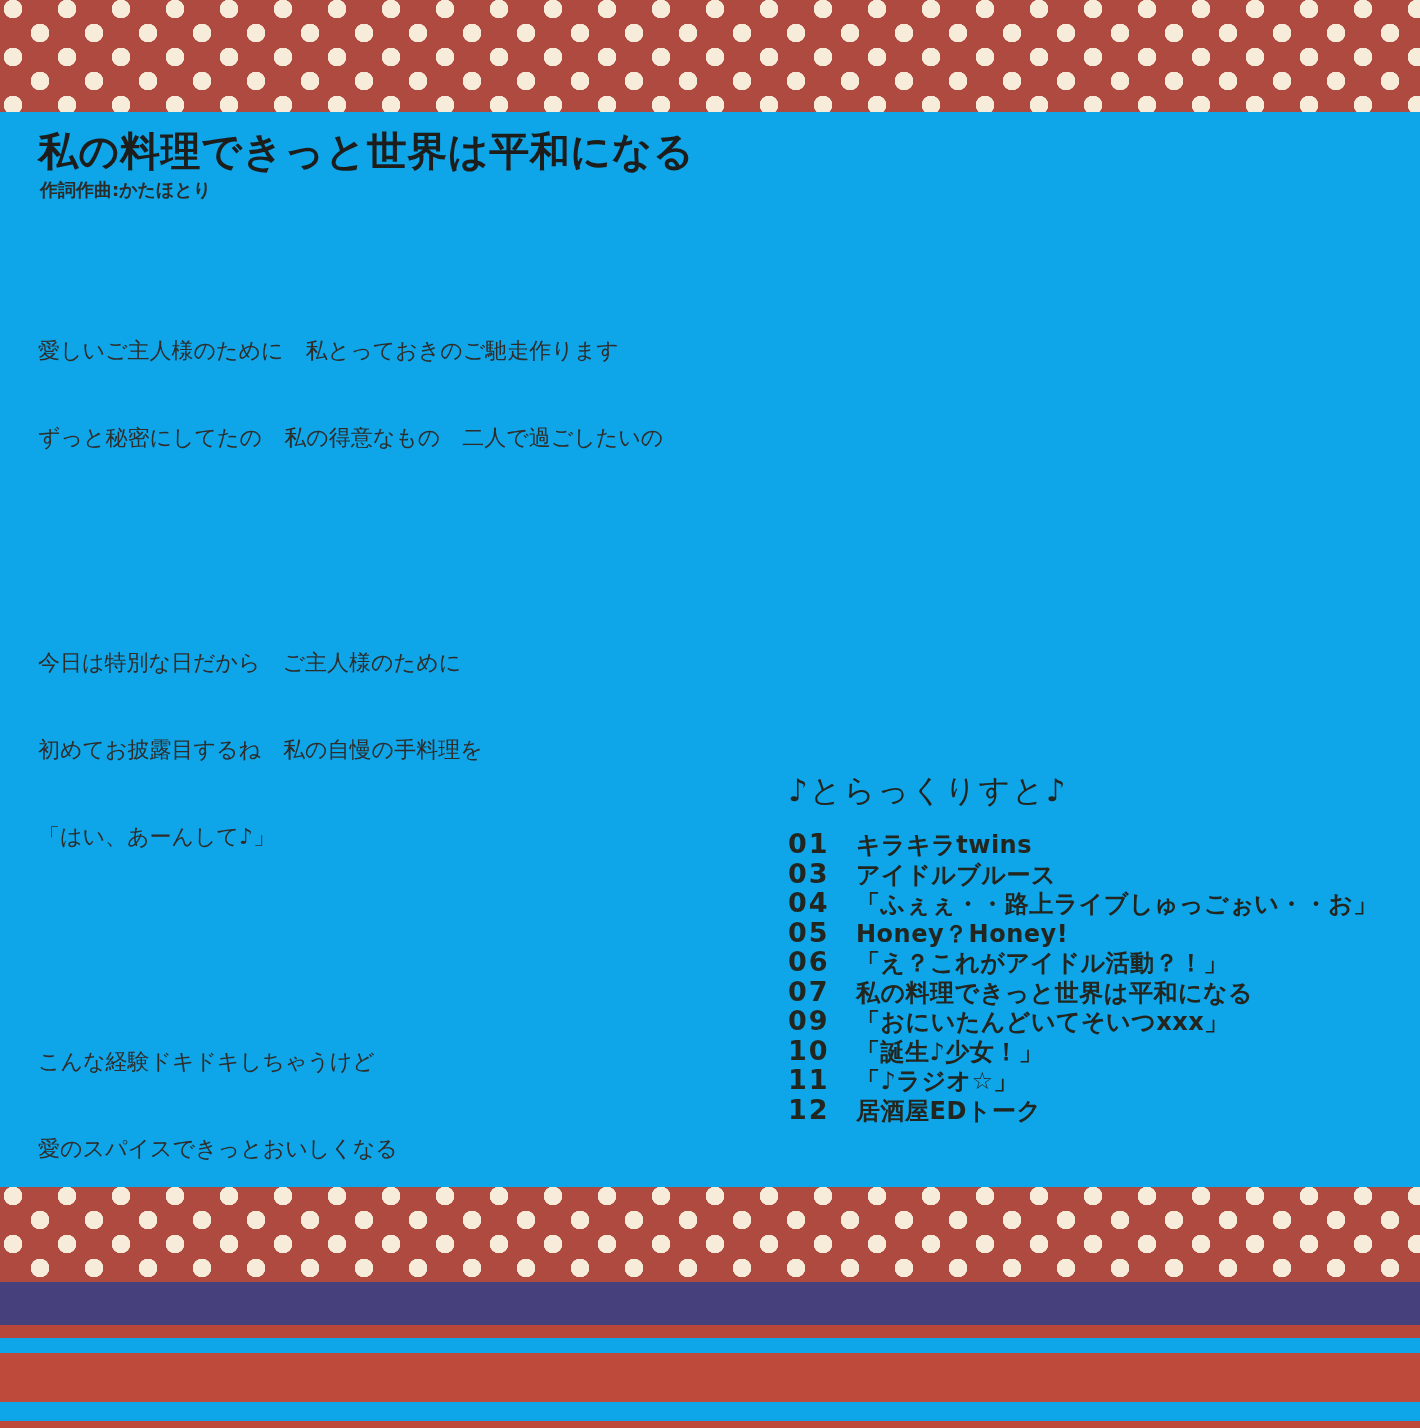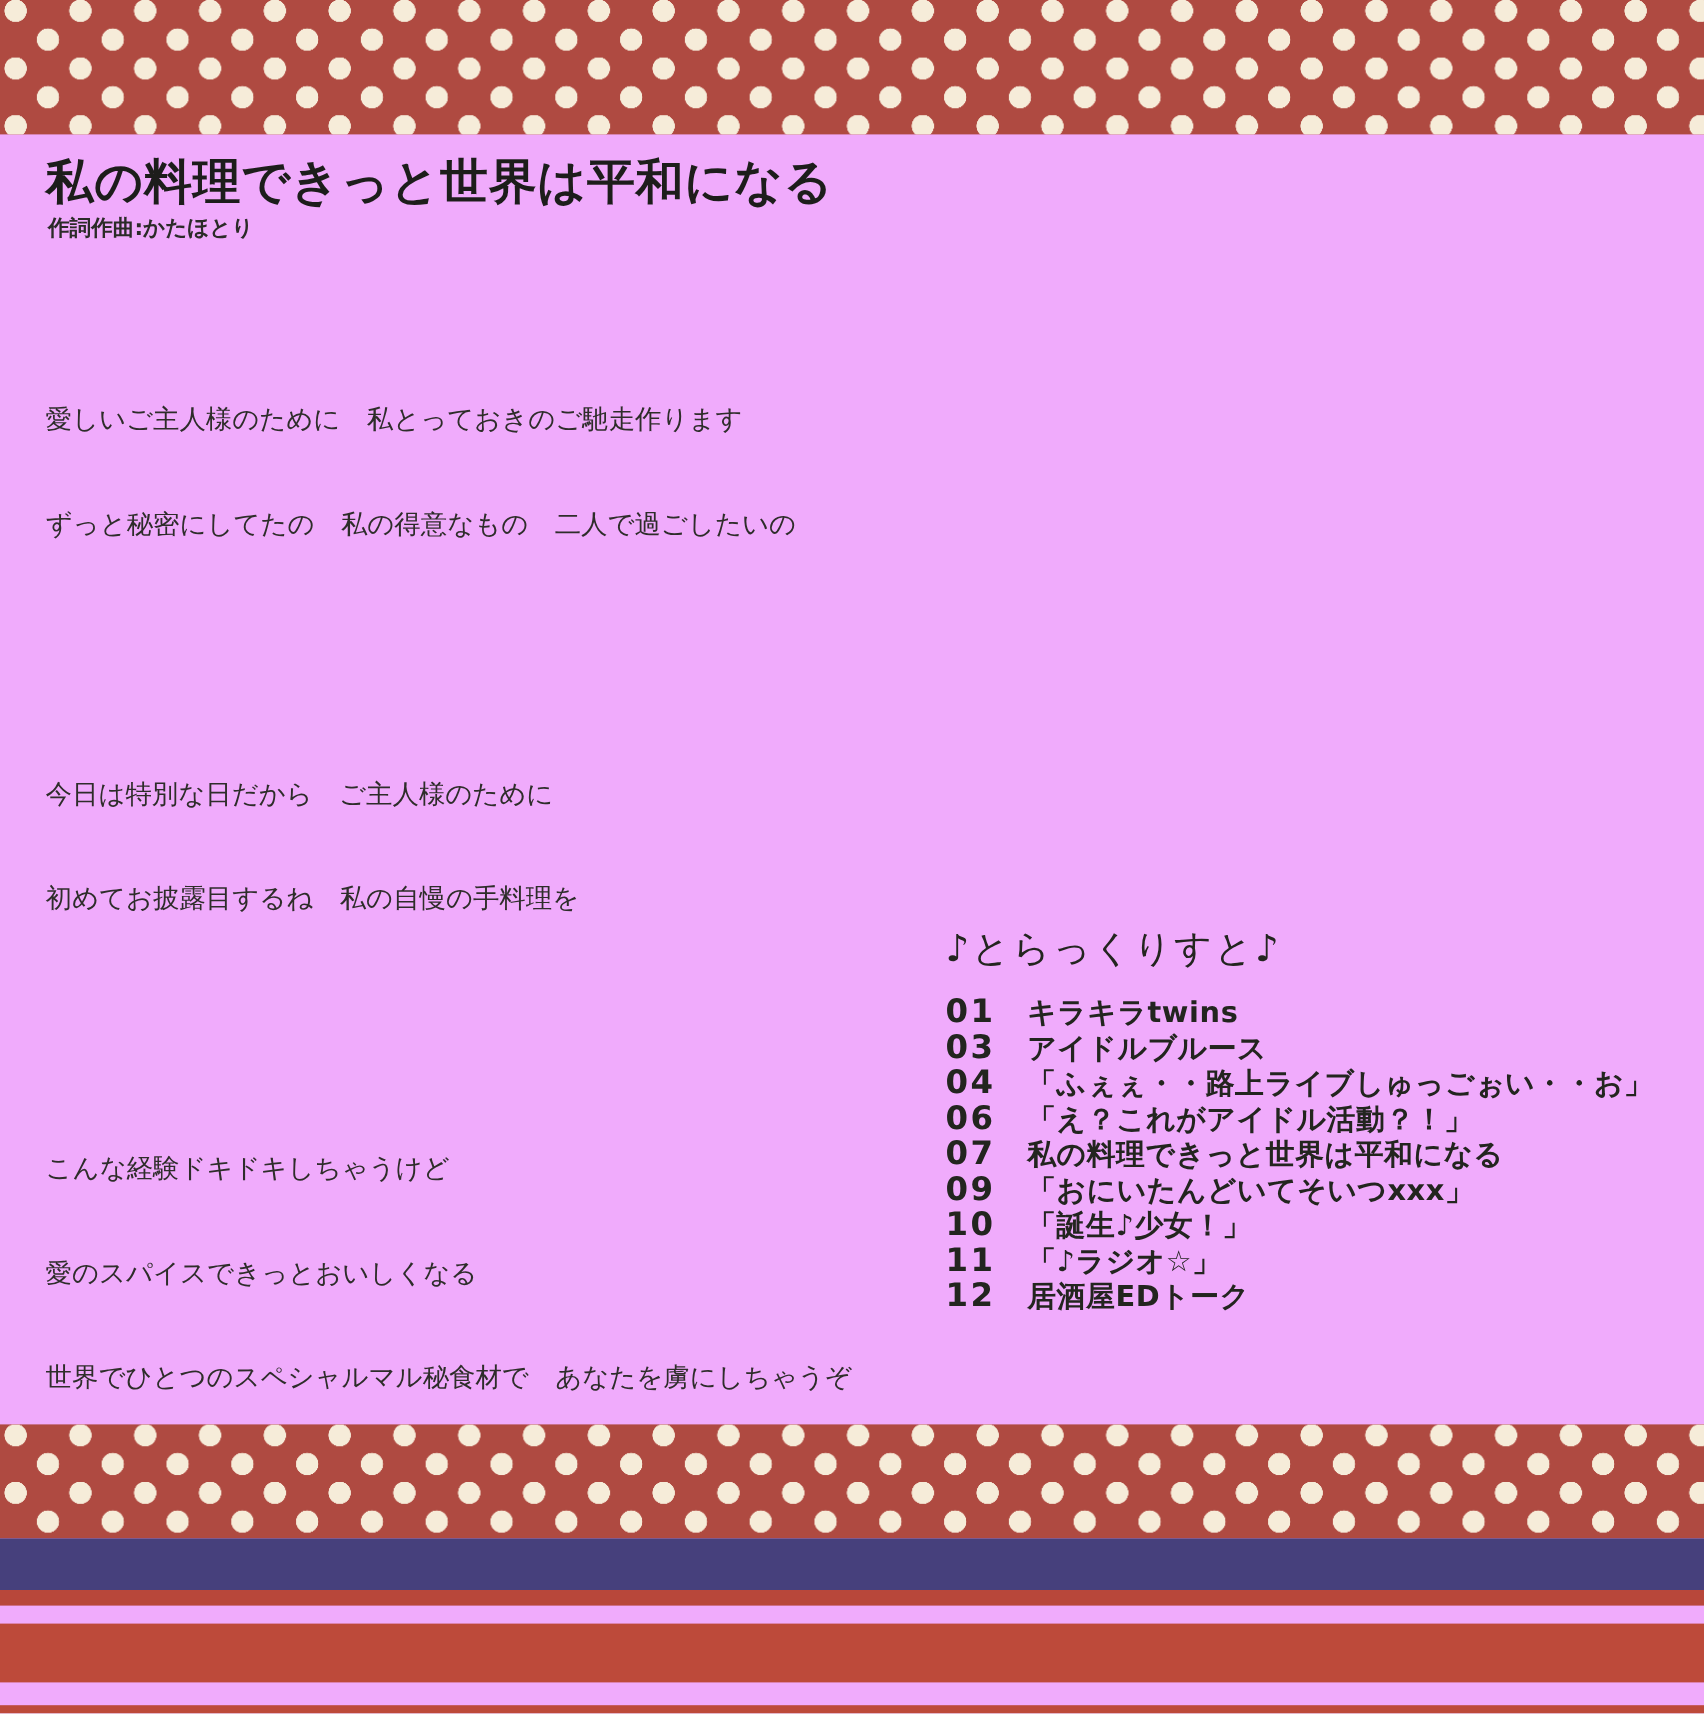--- a/index.html
+++ b/index.html
@@ -1,20 +1,20 @@
 <!DOCTYPE html>
 <html><head>
 <meta charset="utf-8">
 <style>
   html, body { margin: 0; padding: 0; background: #e8e4d8; }
   .page {
     position: relative;
     width: 1420px;
     height: 1428px;
-    background: #f0abfc;
+    background: #0ea5e9;
     font-family: "DejaVu Sans", sans-serif;
     overflow: hidden;
   }
   
   .dots {
     position: absolute;
     left: 0;
     width: 1420px;
     background-color: #af4a41;
     background-image:
@@ -93,20 +93,21 @@
   <div class="credit">作詞作曲:かたほとり</div>
 
   <div class="lyrics">
     <div class="stanza">
       <div class="line">愛しいご主人様のために　私とっておきのご馳走作ります</div>
       <div class="line">ずっと秘密にしてたの　私の得意なもの　二人で過ごしたいの</div>
     </div>
     <div class="stanza">
       <div class="line">今日は特別な日だから　ご主人様のために</div>
       <div class="line">初めてお披露目するね　私の自慢の手料理を</div>
+      <div class="line">「はい、あーんして♪」</div>
     </div>
     <div class="stanza">
       <div class="line">こんな経験ドキドキしちゃうけど</div>
       <div class="line">愛のスパイスできっとおいしくなる</div>
       <div class="line">世界でひとつのスペシャルマル秘食材で　あなたを虜にしちゃうぞ</div>
     </div>
     
     
     
     
@@ -119,20 +120,24 @@
       <span class="tnum">01</span>
       <span class="ttitle">キラキラtwins</span>
     </div>
     <div class="track">
       <span class="tnum">03</span>
       <span class="ttitle">アイドルブルース</span>
     </div>
     <div class="track">
       <span class="tnum">04</span>
       <span class="ttitle">「ふぇぇ・・路上ライブしゅっごぉい・・お」</span>
+    </div>
+    <div class="track">
+      <span class="tnum">05</span>
+      <span class="ttitle">Honey？Honey!</span>
     </div>
     <div class="track">
       <span class="tnum">06</span>
       <span class="ttitle">「え？これがアイドル活動？！」</span>
     </div>
     <div class="track">
       <span class="tnum">07</span>
       <span class="ttitle">私の料理できっと世界は平和になる</span>
     </div>
     <div class="track">

